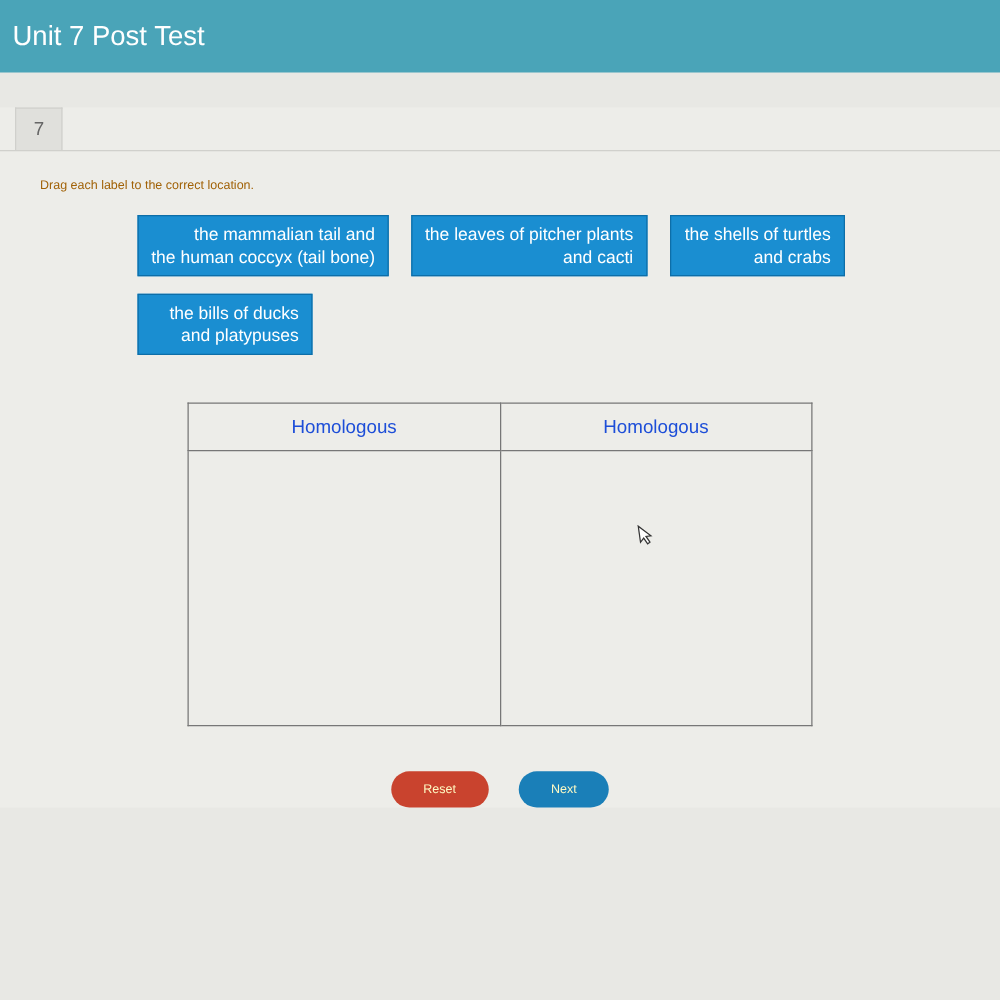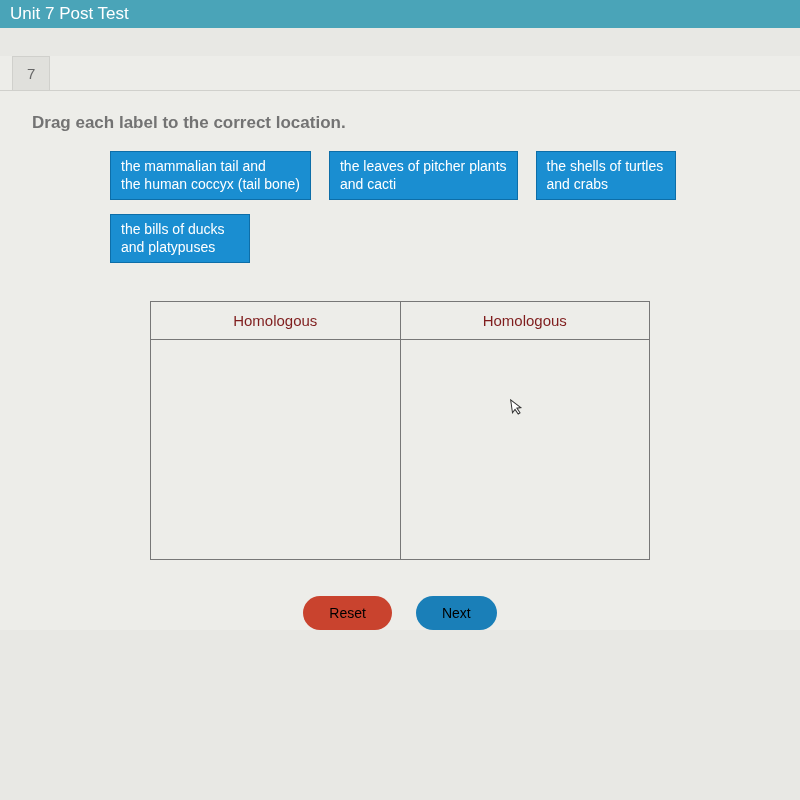--- a/index.html
+++ b/index.html
@@ -7,22 +7,22 @@
       font-family: Arial, Helvetica, sans-serif;
       background: #e8e8e4;
       width: 800px;
       height: 800px;
       overflow: hidden;
       color: #555;
     }
     .header {
       background: #4aa4b8;
       color: #fff;
-      padding: 4px 10px;
-      font-size: 17px;
+      padding: 16px 10px;
+      font-size: 22px;
       font-weight: 400;
     }
     .content {
       padding: 0;
       background: #edede9;
     }
     .qnum-wrap {
       margin-top: 28px;
       border-bottom: 1px solid #d0d0cc;
     }
@@ -31,60 +31,59 @@
       background: #e0e0dc;
       color: #666;
       padding: 8px 14px;
       margin-left: 12px;
       font-size: 15px;
       border: 1px solid #d0d0cc;
       border-bottom: none;
     }
     .instructions {
       padding: 22px 32px 8px 32px;
-      font-size: 17px;
-      color: #737373;
-      font-weight: bold;
+      font-size: 10px;
+      color: #a16207;
     }
     .prompt {
       padding: 8px 32px 20px 32px;
       font-size: 15px;
       color: #666;
     }
     .labels-area {
       padding: 10px 110px 10px 110px;
       display: flex;
       flex-wrap: wrap;
       gap: 14px 18px;
     }
     .drag-label {
       background: #1a8ed1;
       color: #fff;
       font-size: 14px;
-      text-align: left;
+      text-align: right;
       padding: 6px 10px;
       line-height: 1.25;
       border: 1px solid #0d6ea8;
       cursor: grab;
       white-space: pre-line;
       min-width: 140px;
     }
     .table-wrap {
       display: flex;
       justify-content: center;
       margin-top: 28px;
     }
     table.drop-table {
       border-collapse: collapse;
       width: 500px;
     }
     table.drop-table th {
       font-weight: 400;
       font-size: 15px;
-      color: #7f1d1d;
+      color: #1d4ed8;
       padding: 10px 8px;
       border: 1px solid #777;
       background: #edede9;
       width: 50%;
     }
     table.drop-table td {
       border: 1px solid #777;
       height: 220px;
       vertical-align: top;
       position: relative;
@@ -97,22 +96,22 @@
       color: #333;
       transform: rotate(-8deg);
     }
     .buttons {
       display: flex;
       justify-content: center;
       gap: 24px;
       margin-top: 36px;
     }
     .btn {
-      color: #000000;
-      font-size: 14px;
+      color: #fef9c3;
+      font-size: 10px;
       padding: 9px 26px;
       border-radius: 18px;
       border: none;
       cursor: pointer;
     }
     .btn-reset { background: #c9432e; }
     .btn-next  { background: #1a7fb8; }
   </style>
 </head>
 <body>

